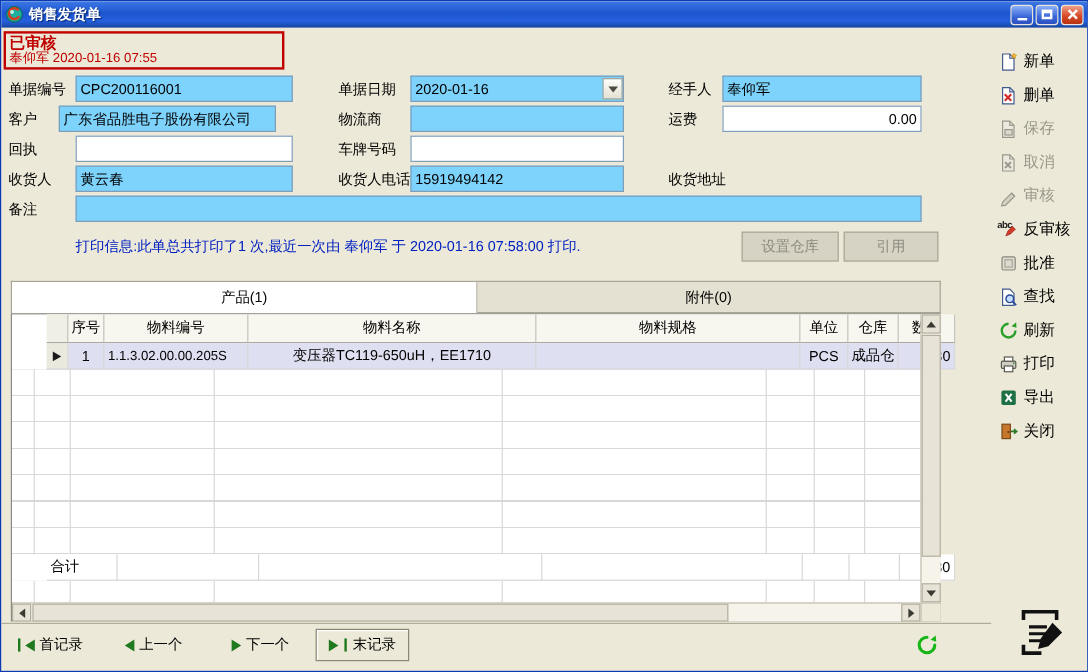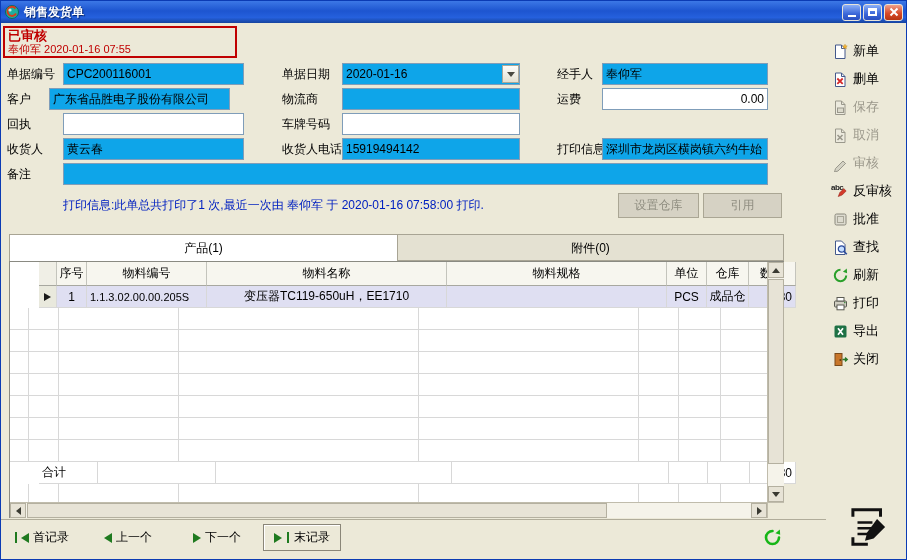--- a/index.html
+++ b/index.html
@@ -23,21 +23,21 @@
   .glyph-max{width:9px;height:8px;border:2px solid #fff;border-top-width:3px;}
   
   .audit{position:absolute;left:2px;top:25px;width:234px;border:2px solid #c00000;
     padding:0 3px 1px 3px;background:transparent;}
   .audit .st{color:#c00000;font-weight:bold;font-size:13px;line-height:15px;}
   .audit .dt{color:#c00000;font-size:11px;line-height:12px;}
   
   .flabel{position:absolute;height:22px;line-height:22px;font-size:12px;}
   .field{position:absolute;height:22px;border:1px solid #7f9db9;background:#fff;
     font-family:"Liberation Sans","DejaVu Sans",sans-serif;font-size:12px;padding:0 3px;outline:none;}
-  .field.cyan{background:#0ea5e9;}
+  .field.cyan{background:#7dd3fc;}
   .field.num{text-align:right;}
   .dd-btn{position:absolute;width:17px;height:18px;background:linear-gradient(#fdfdfb,#e4e1d2);
     border:1px solid #aca899;display:flex;align-items:center;justify-content:center;}
   .dd-tri{width:0;height:0;border-left:4px solid transparent;border-right:4px solid transparent;border-top:5px solid #4a4a42;}
   .printinfo{position:absolute;left:62px;top:196px;color:#0020c0;font-size:12px;}
   .act-btn{position:absolute;height:25px;background:#d6d2c4;border:1px solid #aaa694;
     color:#8f8d80;font-size:12px;text-align:center;line-height:23px;}
   
   .tabs{position:absolute;left:8px;top:233px;width:775px;height:27px;display:flex;}
   .tab{height:27px;text-align:center;line-height:26px;font-size:12px;border:1px solid #a8a494;}
@@ -162,22 +162,21 @@
 
   <div class="flabel" style="left:6px;top:112px;">回执</div>
   <input class="field" style="left: 62px; top: 112px; width: 181px;" value="">
   <div class="flabel" style="left:281px;top:112px;">车牌号码</div>
   <input class="field" style="left: 341px; top: 112px; width: 178px;" value="">
 
   <div class="flabel" style="left:6px;top:137px;">收货人</div>
   <input class="field cyan" style="left: 62px; top: 137px; width: 181px;" value="黄云春">
   <div class="flabel" style="left:281px;top:137px;">收货人电话</div>
   <input class="field cyan" style="left: 341px; top: 137px; width: 178px;" value="15919494142">
-  <div class="flabel" style="left:556px;top:137px;">打印信息</div>
-  <input class="field cyan" style="left: 601px; top: 137px; width: 166px;" value="深圳市龙岗区横岗镇六约牛始">
+  <div class="flabel" style="left:556px;top:137px;">收货地址</div>
 
   <div class="flabel" style="left:6px;top:162px;">备注</div>
   <input class="field cyan" style="left: 62px; top: 162px; width: 705px;" value="">
 
   <div class="printinfo">打印信息:此单总共打印了1 次,最近一次由 奉仰军 于 2020-01-16 07:58:00  打印.</div>
   <div class="act-btn" style="left:617px;top:192px;width:81px;">设置仓库</div>
   <div class="act-btn" style="left:702px;top:192px;width:79px;">引用</div>
 
   <div class="tabs">
     <div class="tab active">产品(1)</div>

